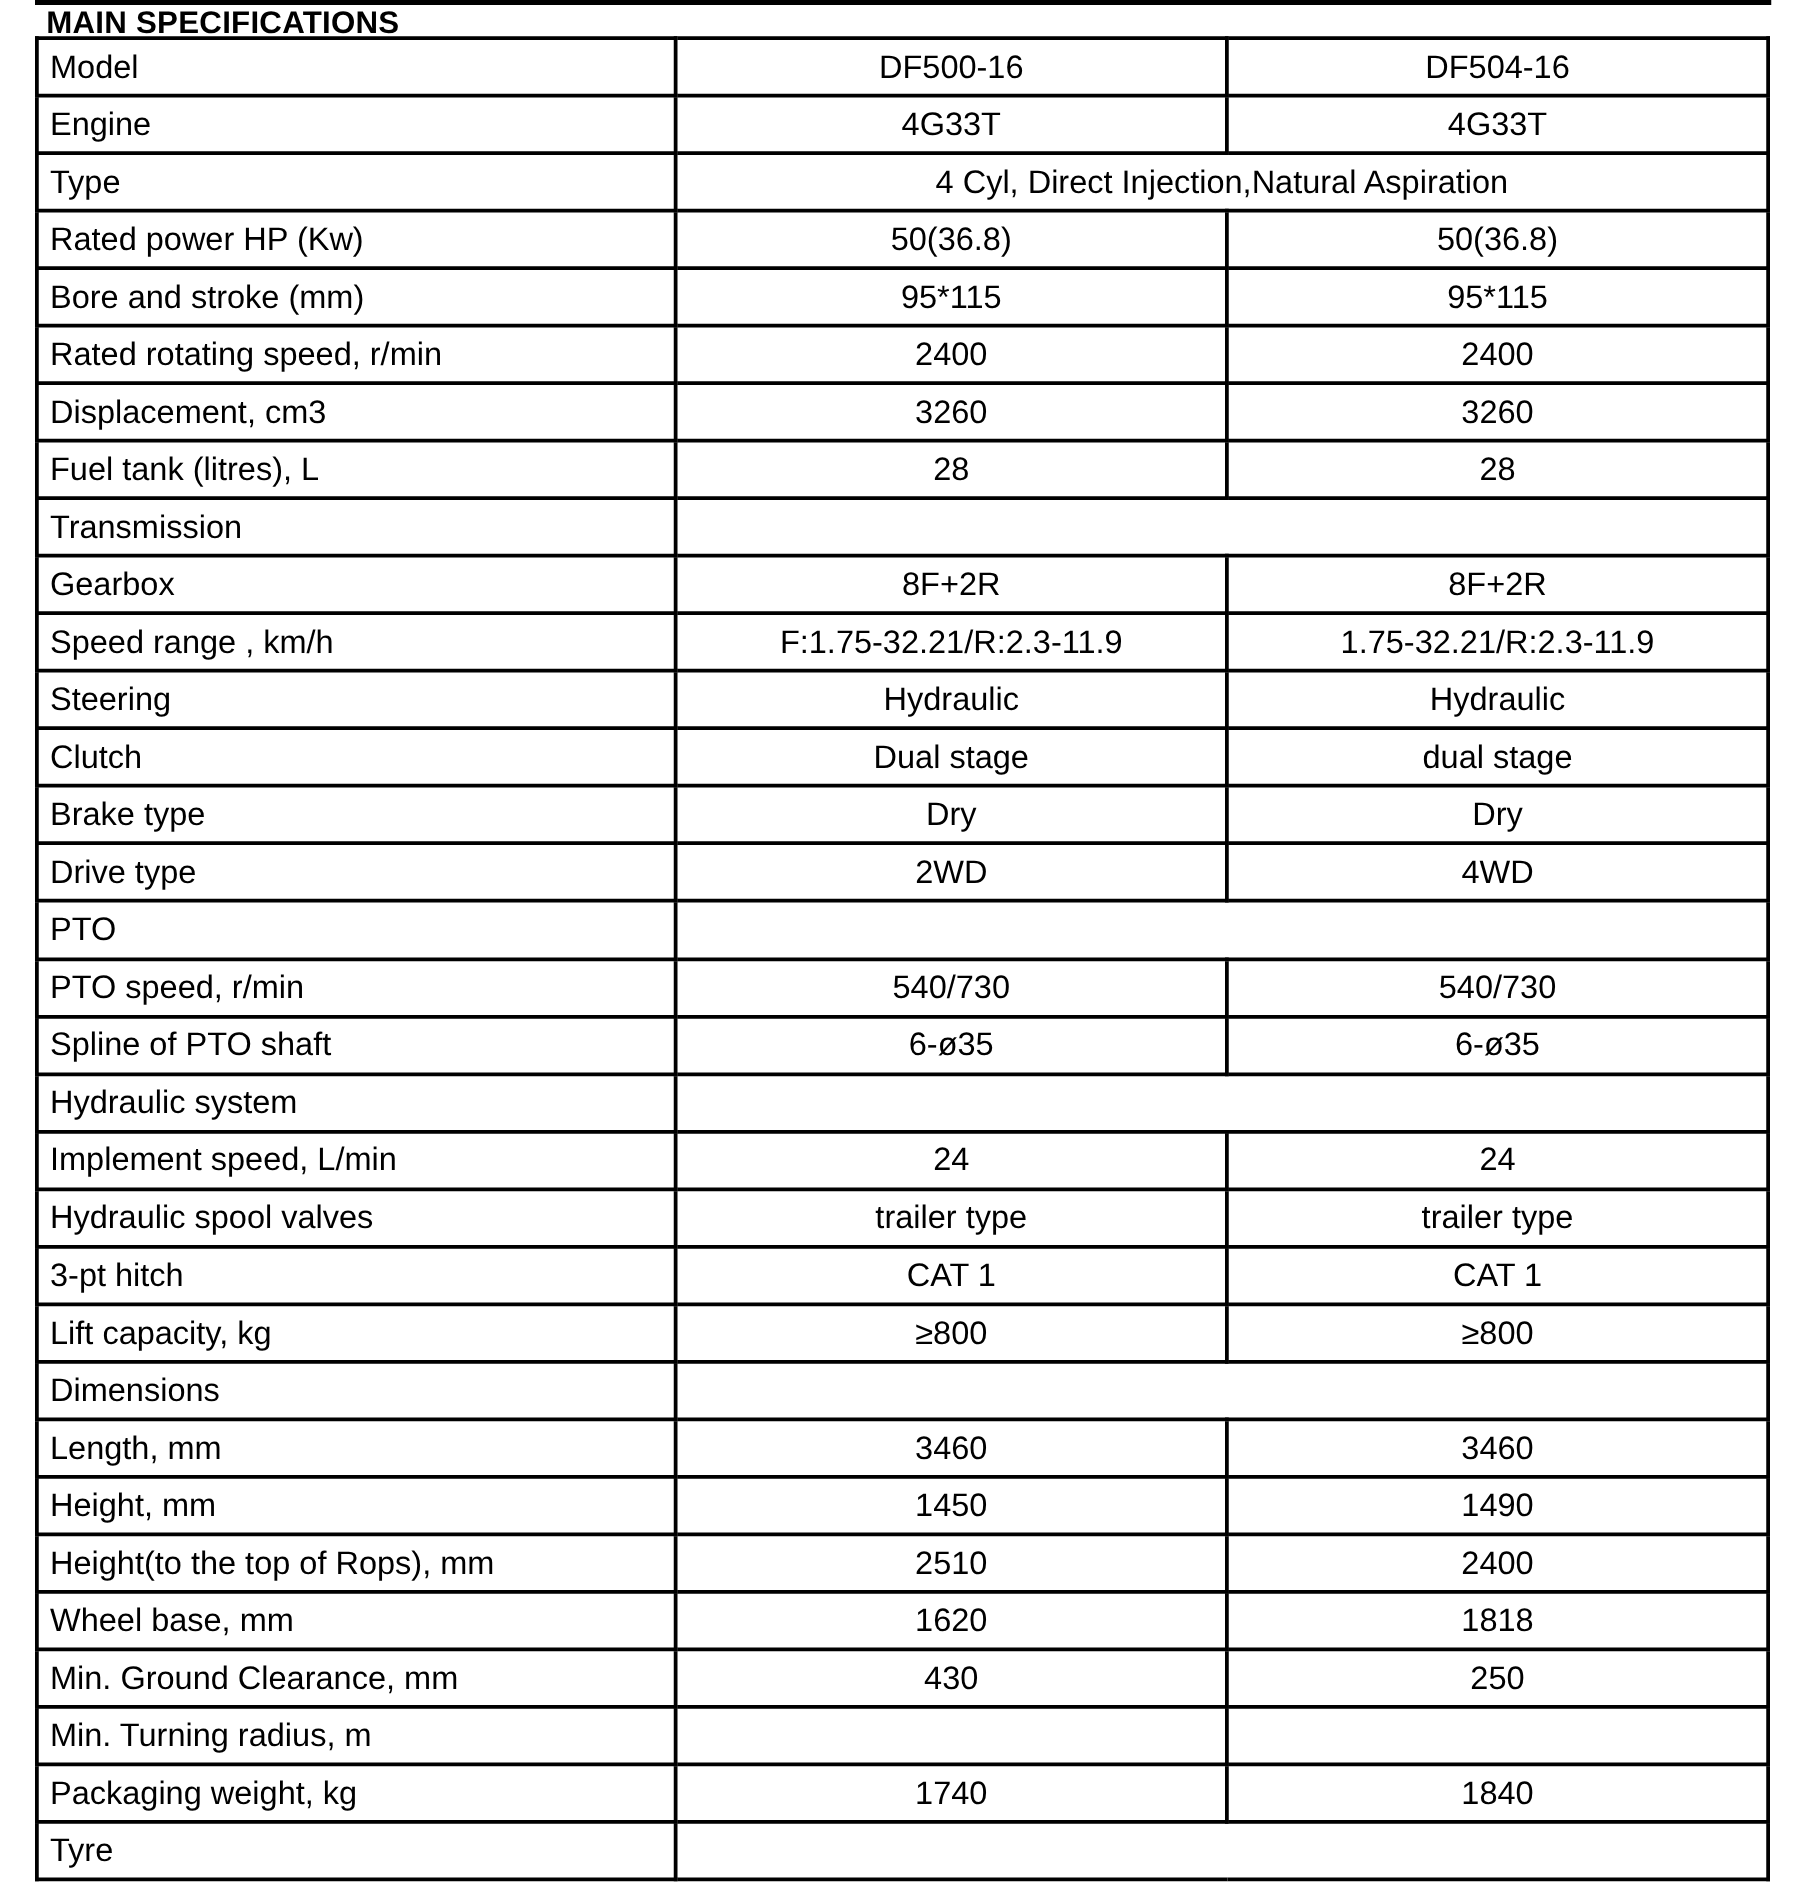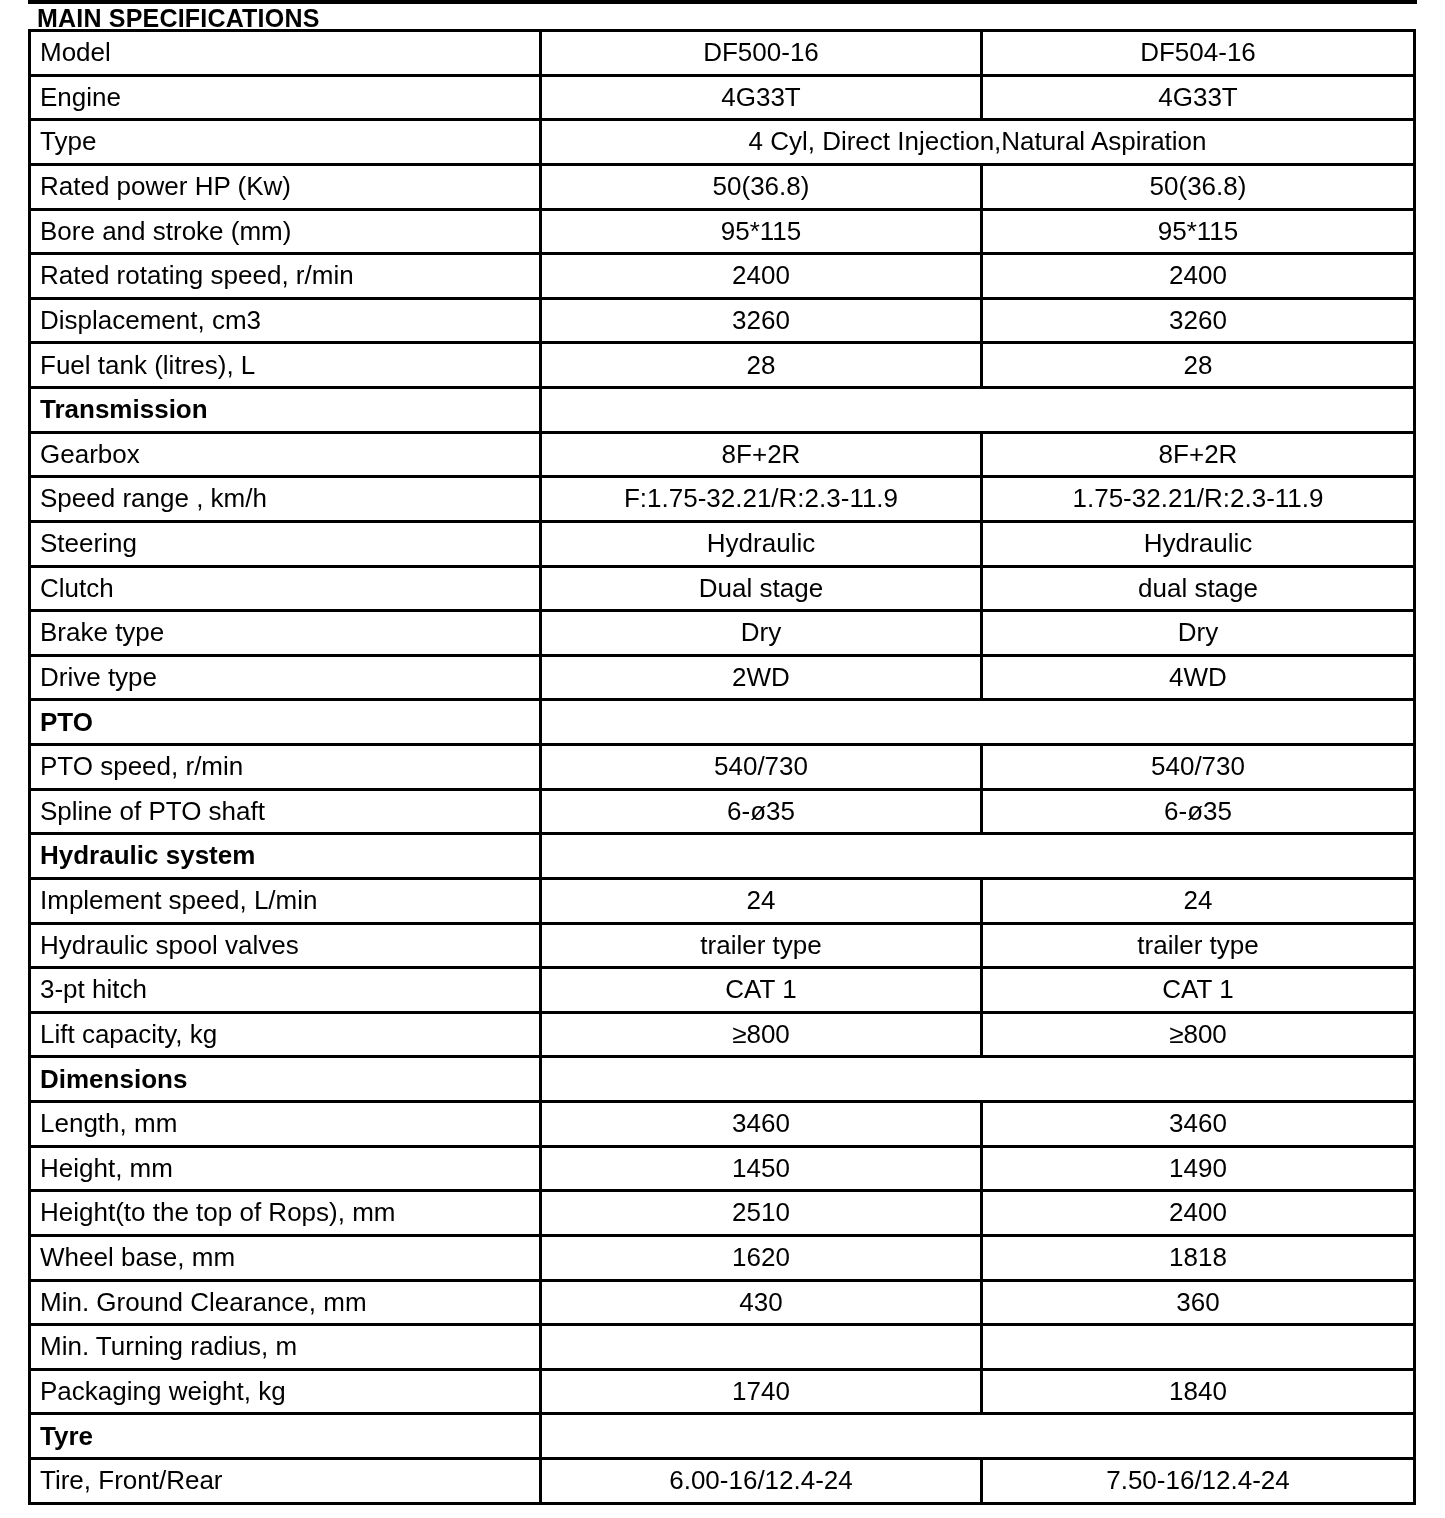--- a/index.html
+++ b/index.html
@@ -55,21 +55,21 @@
     padding: 0 6px;
     vertical-align: middle;
     overflow: hidden;
     white-space: nowrap;
   }
   table.spec td.label {
     text-align: left;
     padding-left: 9px;
   }
   table.spec td.label.section {
-    font-weight: bold;
+    font-weight: normal;
   }
   table.spec td.val {
     text-align: center;
   }
 </style>
 </head>
 <body>
 
 <div class="sheet">
   <div class="top-rule"></div>
@@ -212,36 +212,31 @@
           <td class="val">2400</td>
         </tr>
         <tr>
           <td class="label">Wheel base, mm</td>
           <td class="val">1620</td>
           <td class="val">1818</td>
         </tr>
         <tr>
           <td class="label">Min. Ground Clearance, mm</td>
           <td class="val">430</td>
-          <td class="val">360</td>
+          <td class="val">250</td>
         </tr>
         <tr>
           <td class="label">Min. Turning radius, m</td>
           <td class="val"></td>
           <td class="val"></td>
         </tr>
         <tr>
           <td class="label">Packaging weight, kg</td>
           <td class="val">1740</td>
           <td class="val">1840</td>
         </tr>
         <tr>
           <td class="label section">Tyre</td>
           <td colspan="2" class="val"></td>
-        </tr>
-        <tr>
-          <td class="label">Tire, Front/Rear</td>
-          <td class="val">6.00-16/12.4-24</td>
-          <td class="val">7.50-16/12.4-24</td>
         </tr>
       </tbody>
   </table>
 </div>
 
 </body></html>

